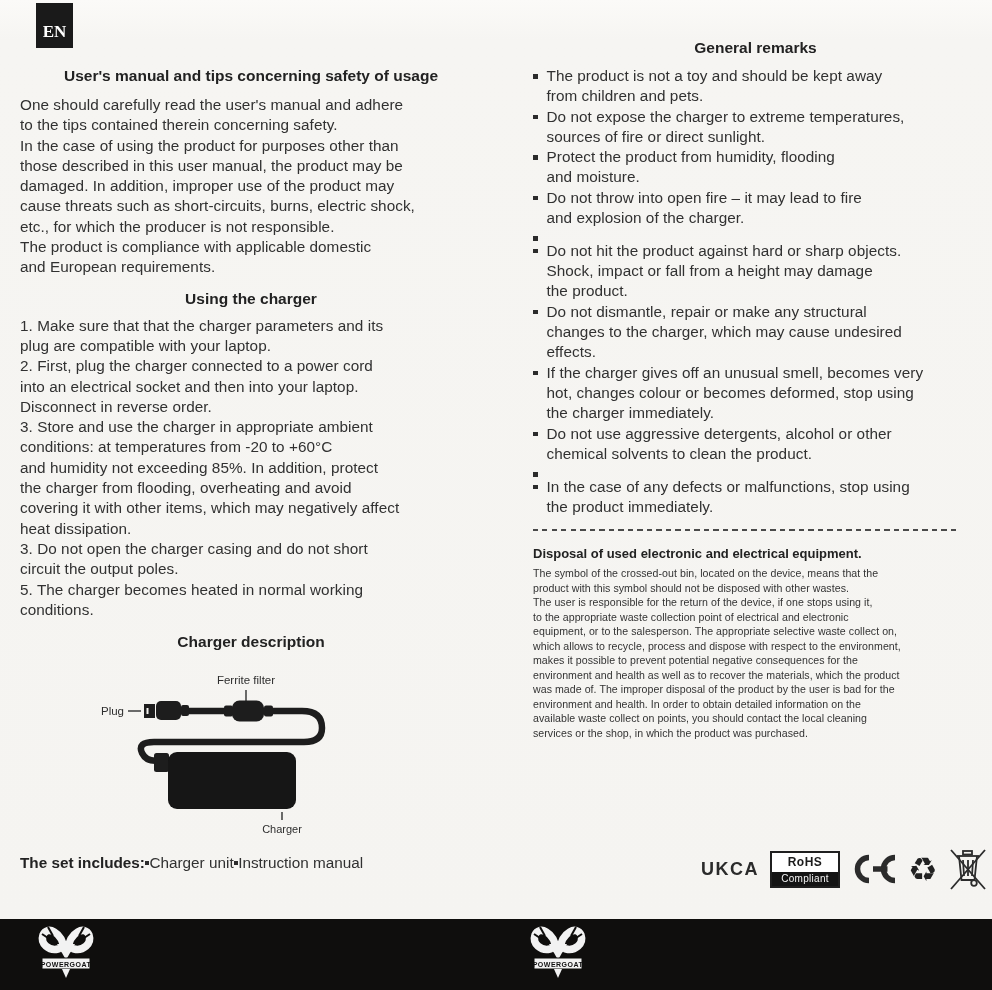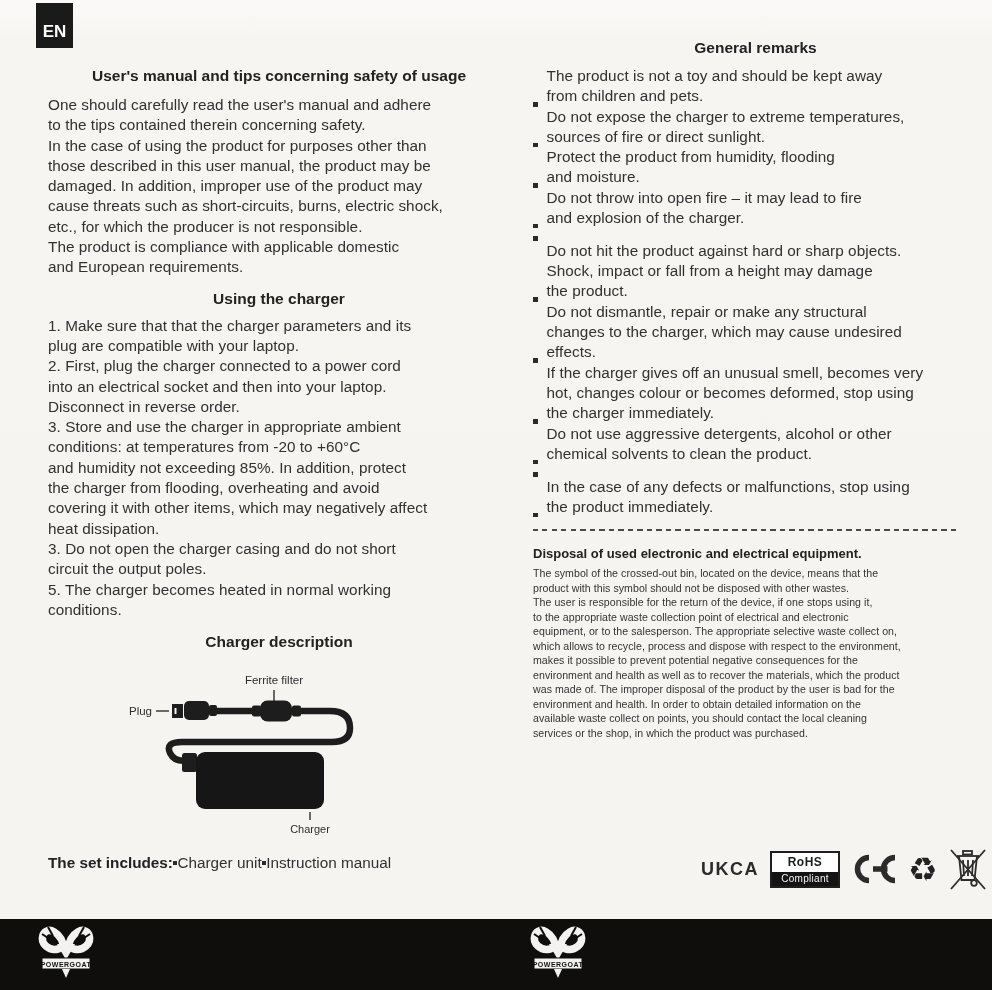--- a/index.html
+++ b/index.html
@@ -1,35 +1,35 @@
 <!DOCTYPE html>
 <html><head>
 <meta charset="utf-8">
 <style>
   html,body{margin:0;padding:0;}
   body{width:992px;height:990px;background:#e8e7e4;font-family:"Liberation Sans","DejaVu Sans",sans-serif;}
   .page{position:relative;width:992px;height:990px;background:linear-gradient(180deg,#fbfaf8 0%,#f6f5f2 4%,#f5f4f1 96%,#f2f1ee 100%);overflow:hidden;color:#2e2e2e;}
   .en-badge{position:absolute;left:36px;top:3px;width:37px;height:45px;background:#1a1a1a;color:#fff;
-    display:flex;align-items:flex-end;justify-content:center;font-weight:bold;font-size:17px;padding-bottom:6px;box-sizing:border-box;}
+    display:flex;align-items:flex-end;justify-content:center;font-weight:bold;font-size:17px;padding-bottom:6px;box-sizing:border-box;font-family:Liberation Serif, serif;}
   .col{position:absolute;}
-  .col-left{left:48px;top:66px;width:462px;}
+  .col-left{left:20px;top:66px;width:462px;}
   .col-right{left:533px;top:38px;width:445px;}
   h2{font-size:15.5px;font-weight:bold;color:#222;margin:0;line-height:20px;text-align:center;}
   .pre{white-space:pre-line;}
   .body{font-size:15.3px;line-height:20.3px;letter-spacing:.05px;color:#313131;margin:0;}
   .para{margin-top:9px;}
   .h-using{margin-top:11px;}
   .steps{margin-top:7px;}
   .h-chdesc{margin-top:12px;}
   .diagram{display:block;margin-top:2px;}
   .set-line{margin-top:8px;font-size:15.3px;color:#313131;display:flex;align-items:center;}
   .set-line b{color:#222;}
   .sq{width:4.5px;height:4.5px;background:#2b2b2b;flex:0 0 auto;}
   .bullets{list-style:none;margin:8px 0 0 0;padding:0;}
-  .bullets li{display:flex;gap:9px;margin:0;align-items:flex-end;}
+  .bullets li{display:flex;gap:9px;margin:0;}
   .bullets .sq{margin-top:8px;}
   .dashed{margin-top:12px;height:2px;width:425px;
     background:repeating-linear-gradient(90deg,#4a4a4a 0 5px,transparent 5px 9.5px);}
   .h-disposal{margin-top:14px;font-size:13px;font-weight:bold;color:#222;line-height:17px;}
   .small{margin-top:4px;font-size:10.6px;line-height:14.5px;letter-spacing:.05px;color:#333;}
   .marks{position:absolute;left:701px;top:845px;height:48px;display:flex;align-items:center;gap:11px;}
   .ukca{font-weight:bold;font-size:18px;line-height:16.5px;color:#2b2b2b;letter-spacing:1.5px;display:flex;justify-content:flex-end;}
   .rohs{width:66px;border:2.5px solid #1f1f1f;background:#fff;text-align:center;}
   .rohs-top{font-size:12px;font-weight:bold;color:#1c1c1c;line-height:19px;letter-spacing:.5px;}
   .rohs-bottom{background:#141414;color:#f4f4f4;font-size:10px;line-height:14px;letter-spacing:.3px;}

